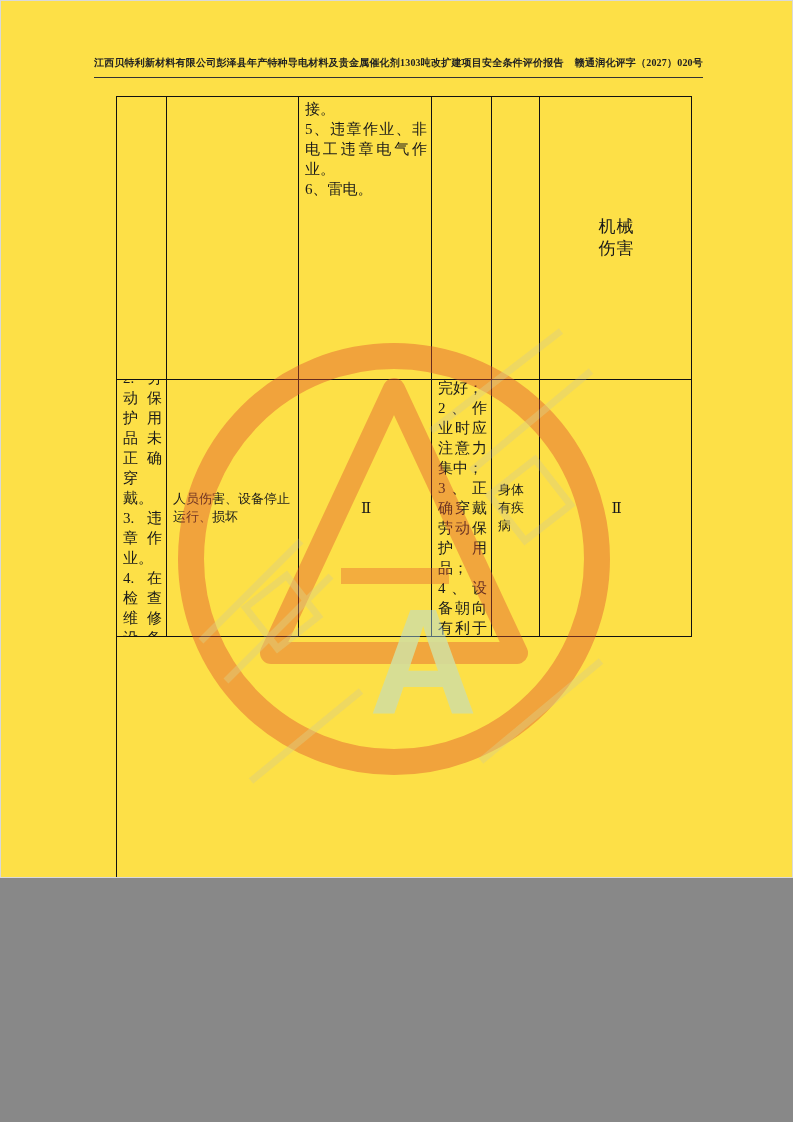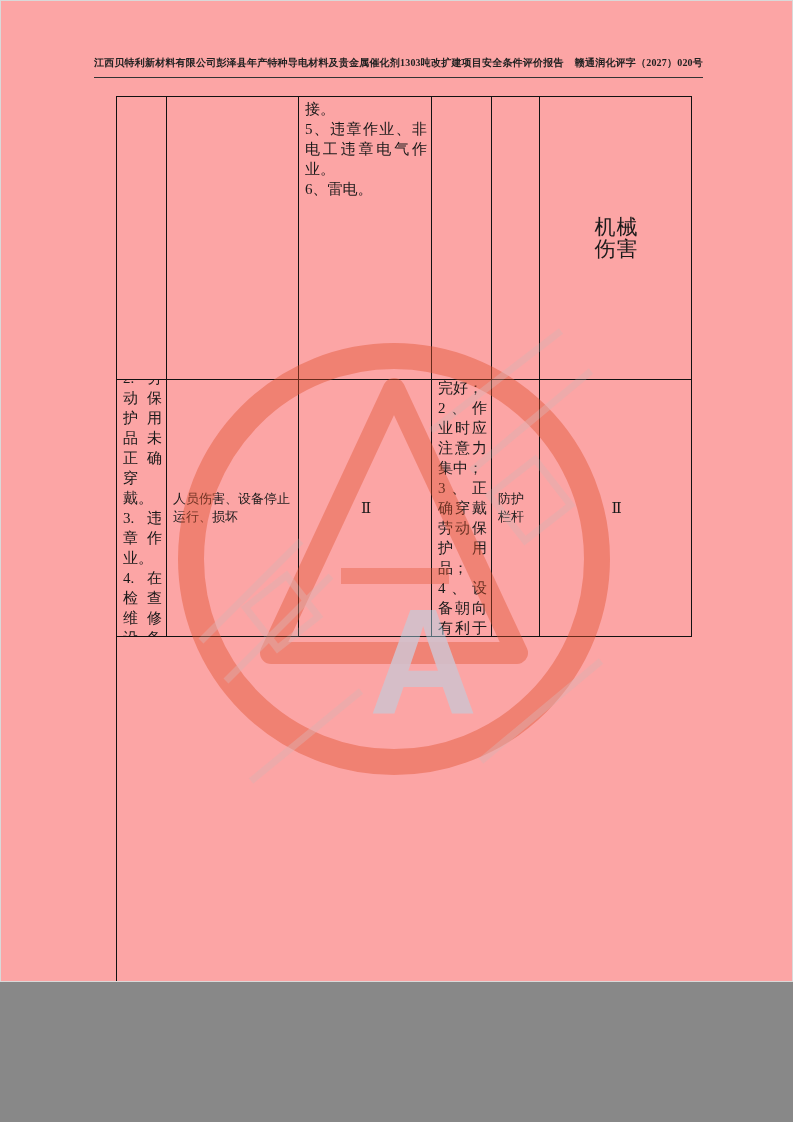--- a/index.html
+++ b/index.html
@@ -1,20 +1,20 @@
 <!DOCTYPE html>
 <html><head>
 <meta charset="utf-8">
 <style>
   html,body{margin:0;padding:0;background:#888;}
   .page{
     position:relative;
-    width:793px;height:982px;
+    width:793px;height:878px;
     margin:0 auto;
-    background:#fca5a5;
+    background:#fde047;
     border:1px solid #d9d9d9;
     box-sizing:border-box;
     font-family:"Liberation Serif","DejaVu Serif",serif;
     color:#1a1a1a;
     overflow:hidden;
   }
   
   .header{
     position:absolute;left:93px;top:55px;width:609px;
     display:flex;justify-content:space-between;align-items:flex-end;
@@ -47,21 +47,21 @@
   .v-mid{justify-content:center;}
   .t-center{align-items:center;text-align:center;}
   .cell-text{
     white-space:pre-line;
     font-size:15px;line-height:20px;
     text-align:justify;
   }
   .t-center .cell-text{text-align:left;}
   .c-conseq .cell-text{font-size:13px;line-height:18px;}
   .c-level .cell-text{font-size:15px;}
-  .c-cat .cell-text{font-size:21px;line-height:22px;letter-spacing:1px;}
+  .c-cat .cell-text{font-size:17px;line-height:22px;letter-spacing:1px;}
   
   .page-number{
     position:absolute;left:0;top:1038px;width:793px;
     text-align:center;font-size:13px;color:#222;margin-top:48px;
   }
   
   .watermark{
     position:absolute;left:0;top:0;width:793px;height:1122px;
     pointer-events:none;z-index:6;
   }
@@ -114,21 +114,21 @@
         <div class="cell-text">Ⅱ</div>
       </div>
     <div class="cell v-mid">
         <div class="cell-text">1、机械设备安全防护装置齐全、完好；
 2、作业时应注意力集中；
 3、正确穿戴劳动保护用品；
 4、设备朝向有利于采光，使操作人员不受眩光影响。</div>
       </div>
 
     <div class="cell c-conseq t-center v-mid">
-        <div class="cell-text">防护栏杆</div>
+        <div class="cell-text">身体有疾病</div>
       </div>
     <div class="cell c-level t-center v-mid">
         <div class="cell-text">Ⅱ</div>
       </div>
   </div>
 
   <svg class="watermark" viewBox="0 0 793 1122" xmlns="http://www.w3.org/2000/svg">
     <g opacity="0.5">
       <circle cx="393" cy="558" r="203" fill="none" stroke="#e0512e" stroke-width="26" opacity="0.85"></circle>
       <path d="M 393 388 L 516 652 L 270 652 Z" fill="none" stroke="#e0512e" stroke-width="22" stroke-linejoin="round" opacity="0.8"></path>

